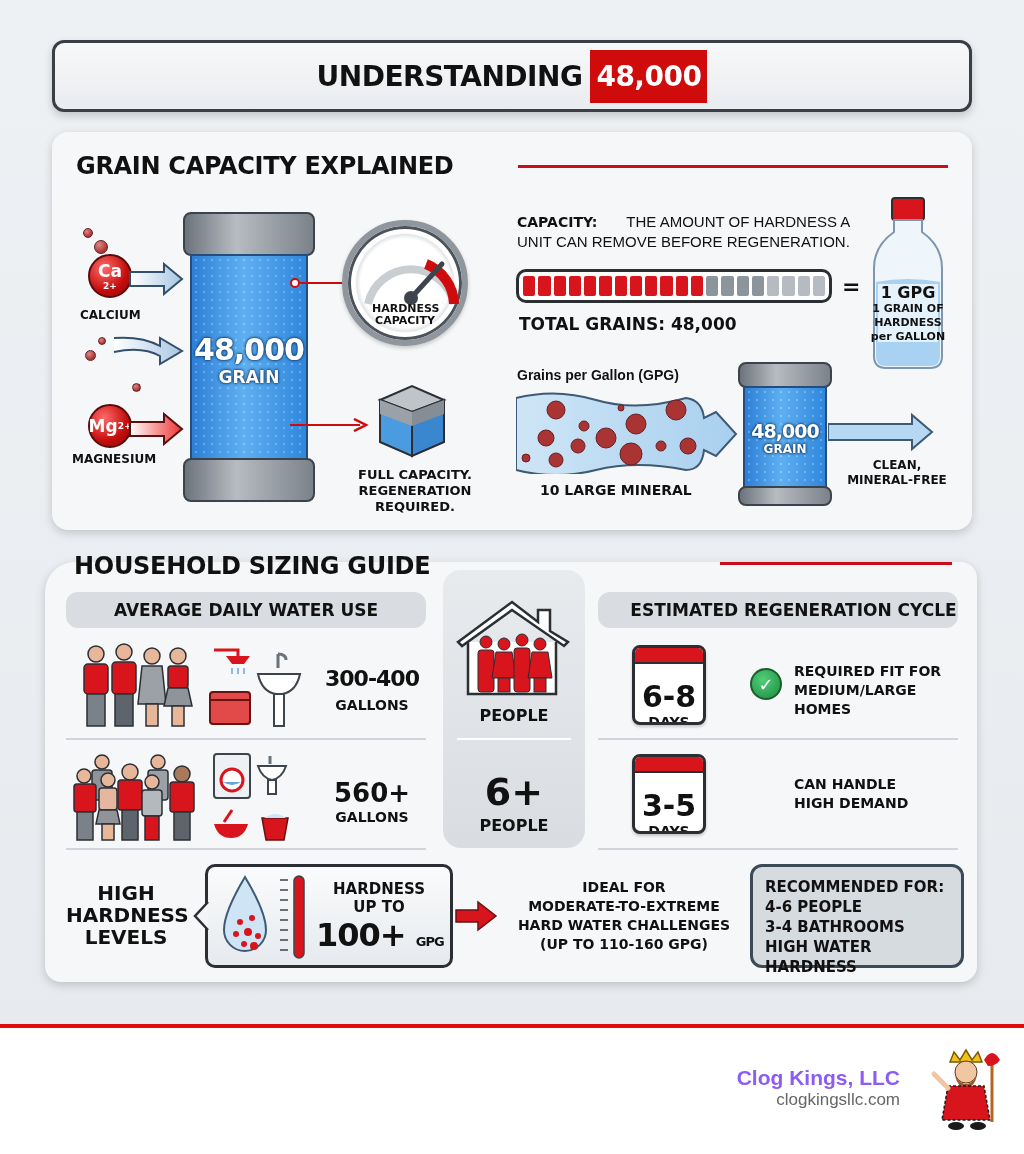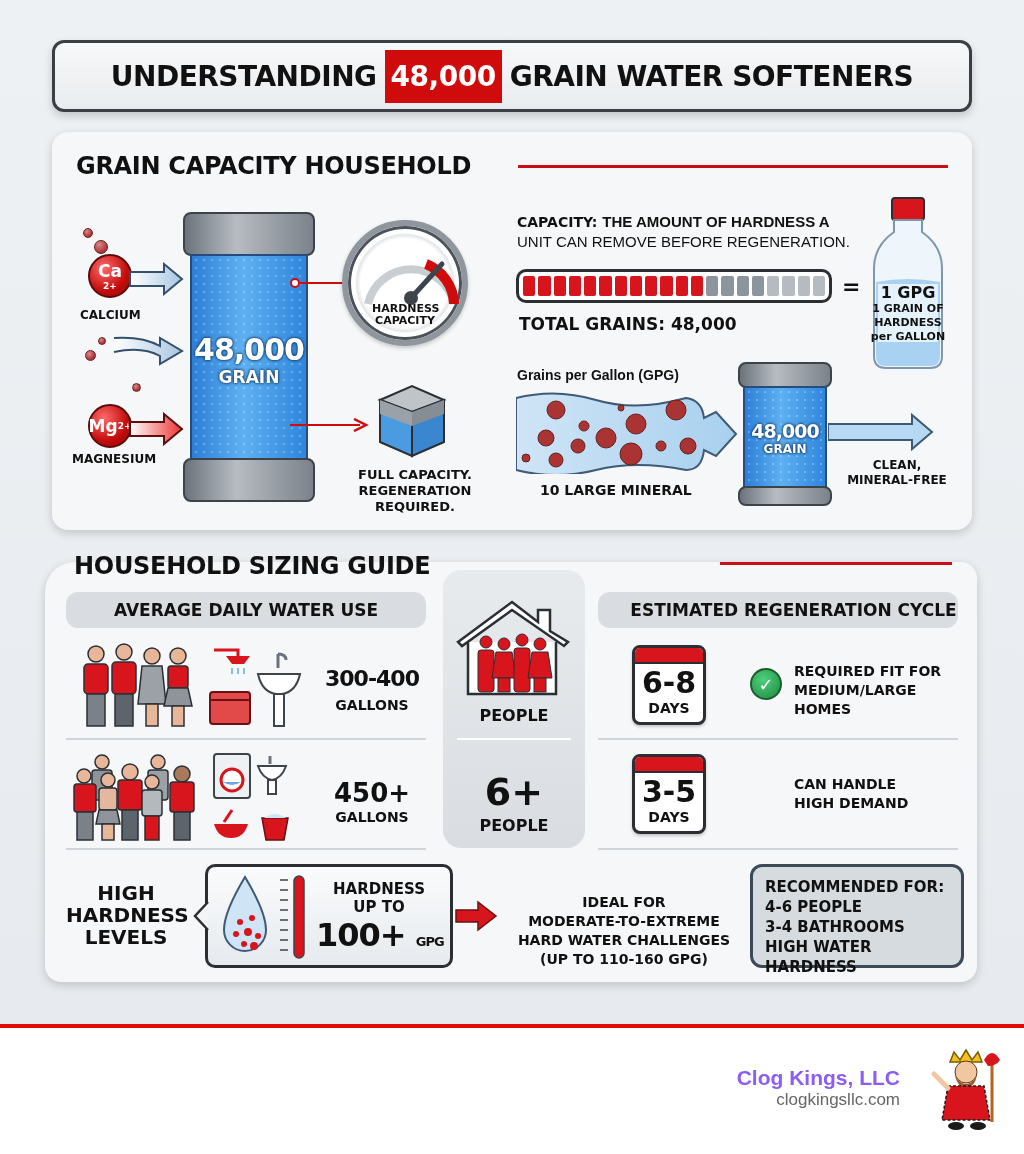--- a/index.html
+++ b/index.html
@@ -60,45 +60,44 @@
   .pill {
     background: #d9dde1; border-radius: 12px; font-weight: bold; font-size: 17px;
     display: flex; align-items: center; justify-content: center;
   }
   .divider { height: 2px; background: #cfd5da; }
   .calendar {
     width: 74px; height: 80px; border: 3px solid #2b2f34; border-radius: 8px; background: #fff;
     overflow: hidden; text-align: center; box-shadow: 0 2px 3px rgba(0,0,0,.2);
   }
   .cal-top { height: 16px; background: #d8141c; border-bottom: 2px solid #2b2f34; }
-  .cal-num { font-weight: bold; font-size: 30px; line-height: 34px; margin-top: 2px; }
+  .cal-num { font-weight: bold; font-size: 30px; line-height: 34px; margin-top: 16px; }
   .cal-days { font-weight: bold; font-size: 14px; }
   .reco {
     left: 750px; top: 864px; width: 214px; height: 104px;
     background: #d6dbe0; border: 3px solid #3c4a57; border-radius: 12px;
     padding: 10px 12px; font-weight: bold; font-size: 15px; line-height: 20px;
   }
   .hard-box {
     left: 205px; top: 864px; width: 248px; height: 104px;
     background: linear-gradient(180deg,#fafbfc,#e6eaee);
     border: 3px solid #2b2f34; border-radius: 10px;
   }
   .footer { left: 0; top: 1024px; width: 1024px; height: 130px; background: #fff; border-top: 4px solid #e00a0a; }
 </style>
 </head>
 <body>
 
 <div class="abs title-bar">
   <span>UNDERSTANDING</span>
   <span class="title-hl">48,000</span>
-  <span>GRAIN WATER SOFTENERS</span>
 </div>
 
 <div class="abs panel p1"></div>
-<div class="abs section-title" style="left:76px;top:152px;">GRAIN CAPACITY HOUSEHOLD</div>
+<div class="abs section-title" style="left:76px;top:152px;">GRAIN CAPACITY EXPLAINED</div>
 <div class="abs redline" style="left:518px;top:165px;width:430px;"></div>
 
 <div class="abs bubble" style="left:83px;top:228px;width:10px;height:10px;"></div>
 <div class="abs bubble" style="left:94px;top:240px;width:14px;height:14px;"></div>
 <div class="abs bubble" style="left:98px;top:337px;width:8px;height:8px;"></div>
 <div class="abs bubble" style="left:85px;top:350px;width:11px;height:11px;"></div>
 <div class="abs bubble" style="left:132px;top:383px;width:9px;height:9px;"></div>
 
 <div class="abs ion" style="left:88px;top:254px;flex-direction:column;">
   <span>Ca</span>
@@ -167,21 +166,21 @@
   <polygon points="4,18 36,30 36,44 4,32" fill="#9aa1a8"></polygon>
   <polygon points="36,30 68,18 68,32 36,44" fill="#868d94"></polygon>
 </svg>
 <div class="abs lbl" style="left:352px;top:467px;width:126px;font-size:13px;line-height:16px;">
   <div>FULL CAPACITY.</div>
   <div>REGENERATION</div>
   <div>REQUIRED.</div>
 </div>
 
 <div class="abs" style="left:517px;top:212px;font-size:14px;line-height:20px;font-weight:bold;">
-  <div><span>CAPACITY:</span> <span style="font-weight:bold;font-family:'Liberation Sans',sans-serif;font-size:15px;">THE AMOUNT OF HARDNESS A</span></div>
+  <div><span>CAPACITY:</span> <span style="font-weight:normal;font-family:'Liberation Sans',sans-serif;font-size:15px;margin-left:24px;">THE AMOUNT OF HARDNESS A</span></div>
   <div style="font-weight:normal;font-family:'Liberation Sans',sans-serif;font-size:15px;">UNIT CAN REMOVE BEFORE REGENERATION.</div>
 </div>
 
 <div class="abs bar-outer" id="capbar">
     <div class="seg" style="background: rgb(216, 20, 28);"></div>
     <div class="seg" style="background: rgb(216, 20, 28);"></div>
     <div class="seg" style="background: rgb(216, 20, 28);"></div>
     <div class="seg" style="background: rgb(216, 20, 28);"></div>
     <div class="seg" style="background: rgb(216, 20, 28);"></div>
     <div class="seg" style="background: rgb(216, 20, 28);"></div>
@@ -331,21 +330,21 @@
   <circle cx="22" cy="28" r="11" fill="#fff" stroke="#d8141c" stroke-width="3"></circle>
     <path d="M13 30 Q22 36 31 30" fill="#6aa7dc"></path>
   <path d="M60 4 V12" stroke="#6a737c" stroke-width="3"></path>
     <path d="M48 14 H76 Q72 26 62 28 Q52 26 48 14 Z" fill="#fff" stroke="#3d444b" stroke-width="2"></path>
     <rect x="58" y="28" width="8" height="14" fill="#fff" stroke="#3d444b" stroke-width="2"></rect>
   <path d="M4 72 H38 Q34 86 21 86 Q8 86 4 72 Z" fill="#d8141c"></path>
     <path d="M14 70 L22 58" stroke="#d8141c" stroke-width="3"></path>
   <path d="M52 66 H78 L74 88 H56 Z" fill="#d8141c" stroke="#6a1111" stroke-width="1.5"></path>
     <path d="M54 66 Q65 58 76 66" fill="#cfe5f6"></path>
 </svg>
-<div class="abs text-b" style="left:312px;top:778px;width:120px;text-align:center;font-size:26px;">450+</div>
+<div class="abs text-b" style="left:312px;top:778px;width:120px;text-align:center;font-size:26px;">560+</div>
 <div class="abs text-b" style="left:312px;top:809px;width:120px;text-align:center;font-size:14px;">GALLONS</div>
 
 <div class="abs divider" style="left:66px;top:848px;width:360px;"></div>
 
 <div class="abs" style="left:443px;top:570px;width:142px;height:278px;background:linear-gradient(180deg,#e8ebee,#d9dde1);border-radius:18px;"></div>
 <svg class="abs" style="left:454px;top:598px;" width="118" height="100">
   <path d="M4 44 L58 4 L84 24 V12 H96 V33 L114 44 L110 48 L58 12 L8 48 Z" fill="#fff" stroke="#2b2f34" stroke-width="2.5"></path>
   <path d="M14 44 V96 H102 V44" fill="#fff" stroke="#2b2f34" stroke-width="2.5"></path>
   <g fill="#d8141c" stroke="#2b2f34" stroke-width="1">
     <circle cx="32" cy="44" r="6"></circle>
@@ -426,21 +425,21 @@
   <div>HARDNESS</div>
   <div>UP TO</div>
 </div>
 <div class="abs text-b" style="left:316px;top:916px;font-size:32px;letter-spacing:-1px;">
   <span>100+</span> <span style="font-size:13px;">GPG</span>
 </div>
 
 <svg class="abs" style="left:454px;top:900px;" width="44" height="32">
   <path d="M2 10 H24 V2 L42 16 L24 30 V22 H2 Z" fill="#d8141c" stroke="#6a1111" stroke-width="1.5"></path>
 </svg>
-<div class="abs lbl" style="left:506px;top:878px;width:236px;font-size:14px;line-height:19px;margin-top:15px;">
+<div class="abs lbl" style="left:506px;top:878px;width:236px;font-size:14px;line-height:19px;">
   <div>IDEAL FOR</div>
   <div>MODERATE-TO-EXTREME</div>
   <div>HARD WATER CHALLENGES</div>
   <div>(UP TO 110-160 GPG)</div>
 </div>
 
 <div class="abs reco">
   <div>RECOMMENDED FOR:</div>
   <div>4-6 PEOPLE</div>
   <div>3-4 BATHROOMS</div>

